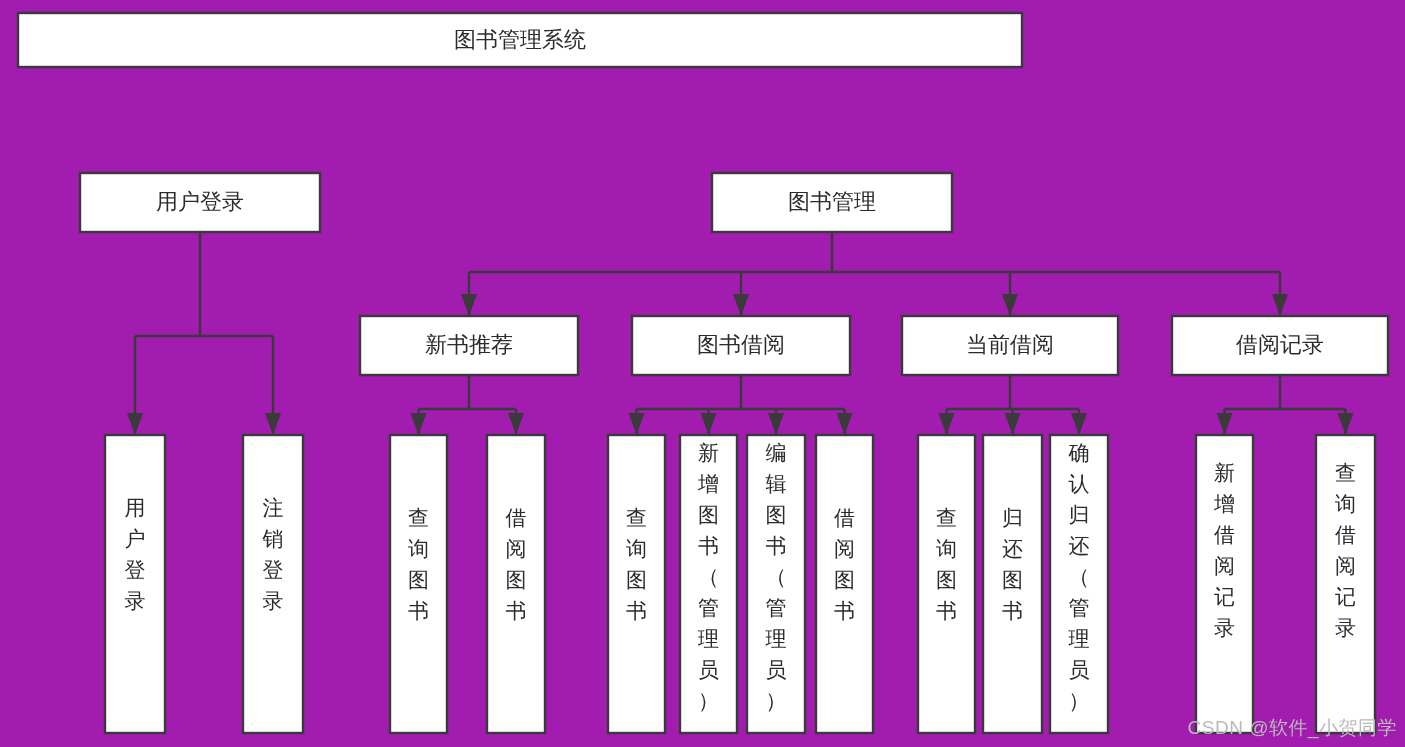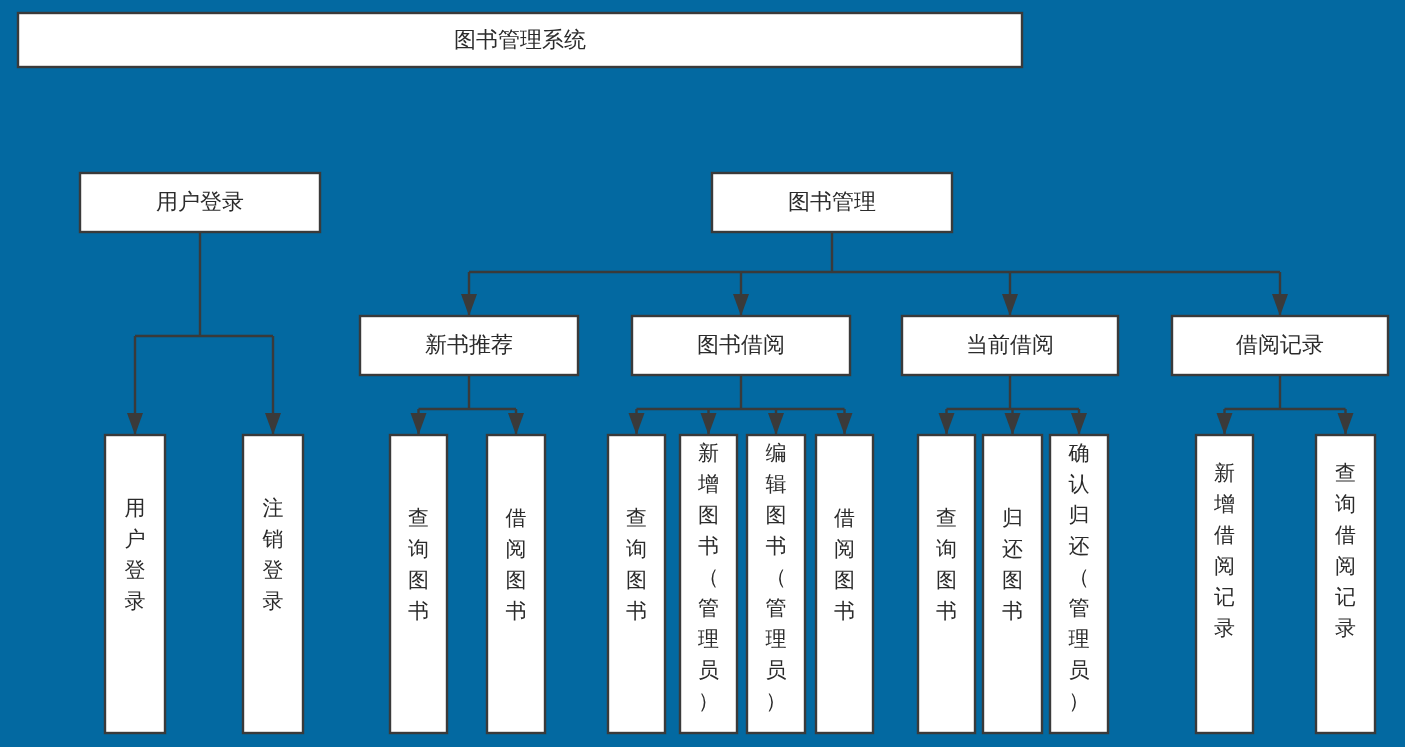--- a/index.html
+++ b/index.html
@@ -7,21 +7,21 @@
     padding: 0;
     background: #ffffff;
   }
   body {
     font-family: "Liberation Sans", "DejaVu Sans", sans-serif;
   }
   #diagram-root {
     position: relative;
     width: 1405px;
     height: 747px;
-    background: #0369a1;
+    background: #a21caf;
     overflow: hidden;
   }
   svg#flow-svg {
     position: absolute;
     left: 0;
     top: 0;
     width: 1405px;
     height: 747px;
     display: block;
   }
@@ -194,13 +194,14 @@
         <g>
           <rect x="1196" y="435" width="57" height="298" class="node-box"></rect>
           <text x="1224.5" y="480" class="leaf-label-char"><tspan x="1224.5" dy="0">新</tspan><tspan x="1224.5" dy="31">增</tspan><tspan x="1224.5" dy="31">借</tspan><tspan x="1224.5" dy="31">阅</tspan><tspan x="1224.5" dy="31">记</tspan><tspan x="1224.5" dy="31">录</tspan></text>
         </g>
         <g>
           <rect x="1316" y="435" width="59" height="298" class="node-box"></rect>
           <text x="1345.5" y="480" class="leaf-label-char"><tspan x="1345.5" dy="0">查</tspan><tspan x="1345.5" dy="31">询</tspan><tspan x="1345.5" dy="31">借</tspan><tspan x="1345.5" dy="31">阅</tspan><tspan x="1345.5" dy="31">记</tspan><tspan x="1345.5" dy="31">录</tspan></text>
         </g>
       </g>
   </svg>
+  <div class="watermark">CSDN @软件_小贺同学</div>
 </div>
 
 </body></html>

